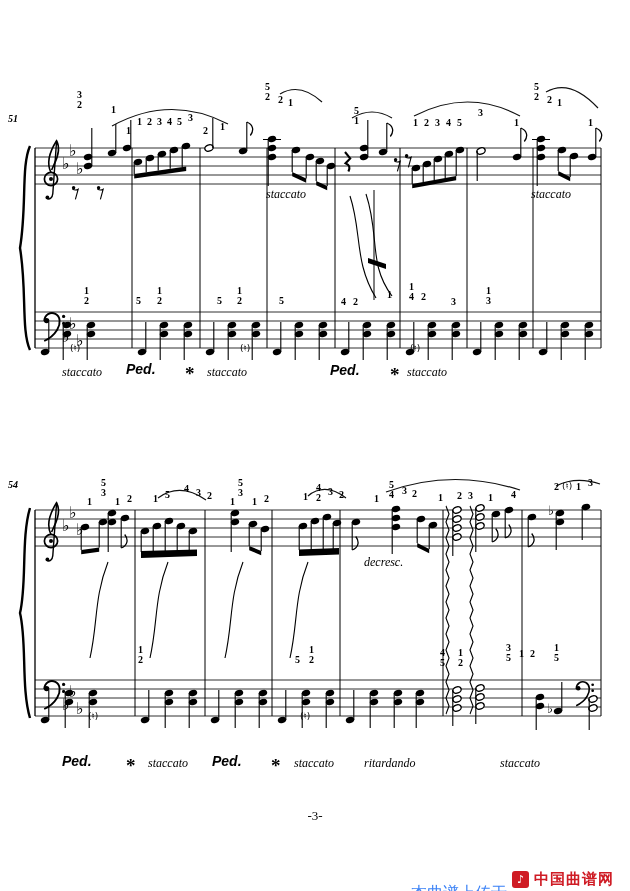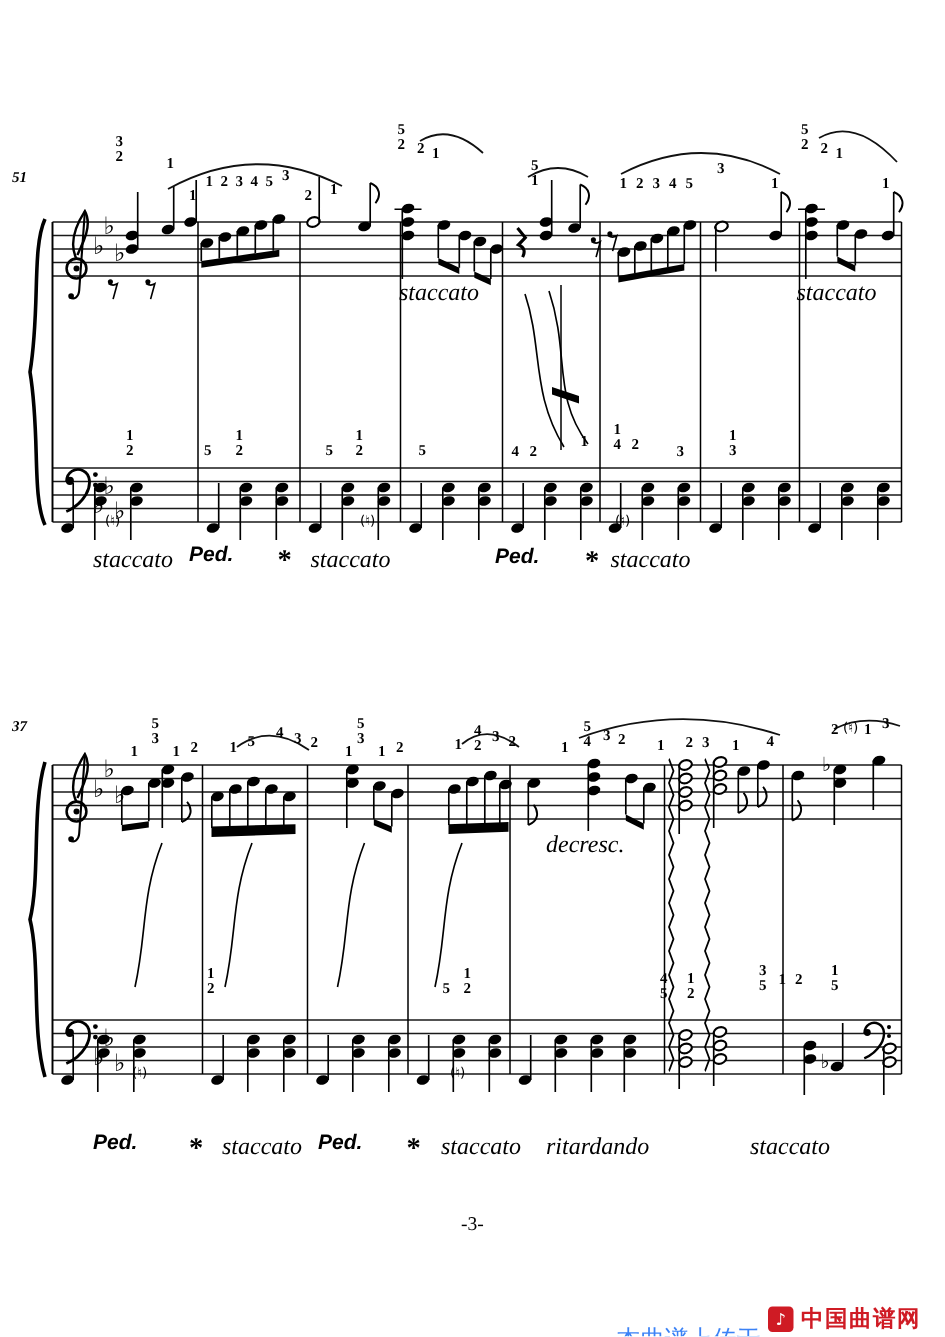--- a/index.html
+++ b/index.html
@@ -5,21 +5,21 @@
   html,body{margin:0;padding:0;background:#ffffff;}
   .page{position:relative;width:630px;height:891px;background:#fff;overflow:hidden;
         font-family:"Liberation Serif",serif;color:#000;}
   .gfx{position:absolute;left:0;top:0;}
   .overlay{position:absolute;left:0;top:0;width:630px;height:891px;}
   .anno{position:absolute;line-height:1;white-space:nowrap;color:#000;}
   .fing{font-size:10px;font-weight:700;font-family:"Liberation Serif",serif;}
   .ks{font-size:16px;font-family:"DejaVu Sans",sans-serif;}
   .acc{font-size:9px;font-family:"DejaVu Sans",sans-serif;}
   .acc2{font-size:13px;font-family:"DejaVu Sans",sans-serif;}
-  .expr{font-size:16px;font-style:italic;}
+  .expr{font-size:12px;font-style:italic;}
   .ped{font-size:14px;font-style:italic;font-weight:700;font-family:Liberation Sans, sans-serif;}
   .rel{font-size:19px;font-weight:700;}
   .mnum{font-size:10px;font-weight:700;font-style:italic;}
   .page-num{position:absolute;left:0;right:0;top:808px;text-align:center;font-size:13px;}
   .footer{position:absolute;right:16px;top:854px;display:flex;align-items:center;gap:5px;
           font-family:"Liberation Sans",sans-serif;}
   .footer .upload{font-size:16px;color:#3b82f6;margin-top:29px;}
   .logo{width:17px;height:17px;background:#cf1b24;border-radius:3px;color:#fff;
         display:flex;align-items:center;justify-content:center;font-size:11px;
         font-family:"DejaVu Sans",sans-serif;}
@@ -304,21 +304,21 @@
           <use href="#oh" x="593" y="708"></use>
       <path d="M48.8 720V690M148.8 720V690M218.8 720V690M285.8 720V690M353.8 720V690" stroke="#000" stroke-width="1.1"></path>
       <path d="M65.2 693V728M89.2 693V728M165.2 693V728M189.2 693V728M235.2 693V728M259.2 693V728M302.2 693V728M326.2 693V728M370.2 693V728M394.2 693V728M416.2 693V728M452.8 690V726M475.8 688V724M536.2 697V730M561.8 711V682M589.2 699V730" stroke="#000" stroke-width="1.1"></path>
     </g>
   </g>
 </svg>
 
 <div class="overlay">
 
 <span class="anno mnum" style="left: 8px; top: 114px;">51</span>
-      <span class="anno mnum" style="left: 8px; top: 480px;">37</span>
+      <span class="anno mnum" style="left: 8px; top: 480px;">54</span>
       <span class="anno ks" style="left: 62px; top: 156px;">♭</span>
       <span class="anno ks" style="left: 69px; top: 143px;">♭</span>
       <span class="anno ks" style="left: 76px; top: 161px;">♭</span>
       <span class="anno ks" style="left: 62px; top: 329px;">♭</span>
       <span class="anno ks" style="left: 69px; top: 316px;">♭</span>
       <span class="anno ks" style="left: 76px; top: 333px;">♭</span>
       <span class="anno ks" style="left: 62px; top: 518px;">♭</span>
       <span class="anno ks" style="left: 69px; top: 505px;">♭</span>
       <span class="anno ks" style="left: 76px; top: 522px;">♭</span>
       <span class="anno ks" style="left: 62px; top: 697px;">♭</span>

